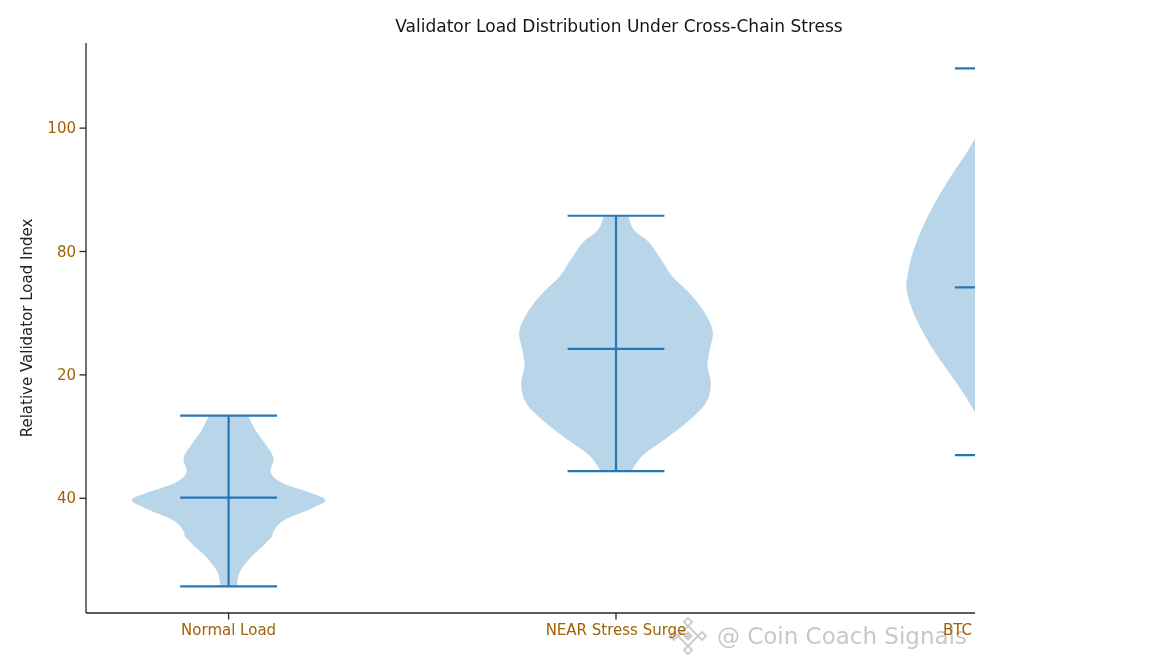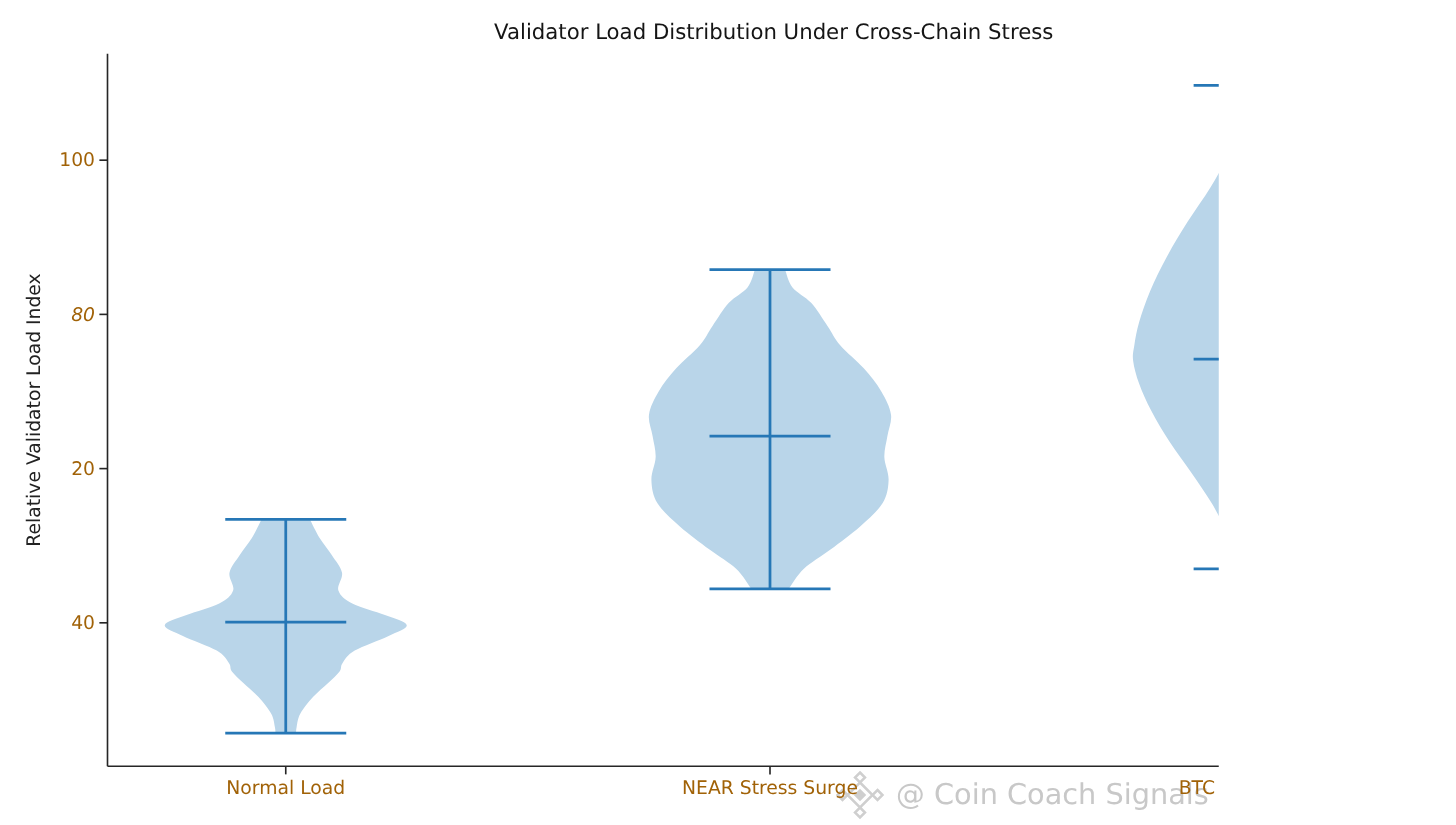--- a/index.html
+++ b/index.html
@@ -81,21 +81,21 @@
       <line x1="1003.3" y1="613" x2="1003.3" y2="619.5" stroke="#262626" stroke-width="1.3"></line>
     </svg>
 
   <div class="title">Validator Load Distribution Under Cross-Chain Stress</div>
 
   <div class="ylabel">Relative Validator Load Index</div>
 
   <div id="ylabels">
       <div class="ytick-label" style="top: 489.26px;">40</div>
       <div class="ytick-label" style="top: 365.883px;">20</div>
-      <div class="ytick-label" style="top: 242.506px; font-style: italic;">80</div>
+      <div class="ytick-label" style="top: 242.506px;">80</div>
       <div class="ytick-label" style="top: 119.13px;">100</div>
     </div>
   <div id="xlabels">
       <div class="xtick-label" style="left: 228.6px;">Normal Load</div>
       <div class="xtick-label" style="left: 616px;">NEAR Stress Surge</div>
       <div class="xtick-label" style="left: 1007px;">BTC Bridge Spike</div>
     </div>
 
   <div class="watermark">
     <svg width="44" height="40" viewBox="0 0 44 40">

